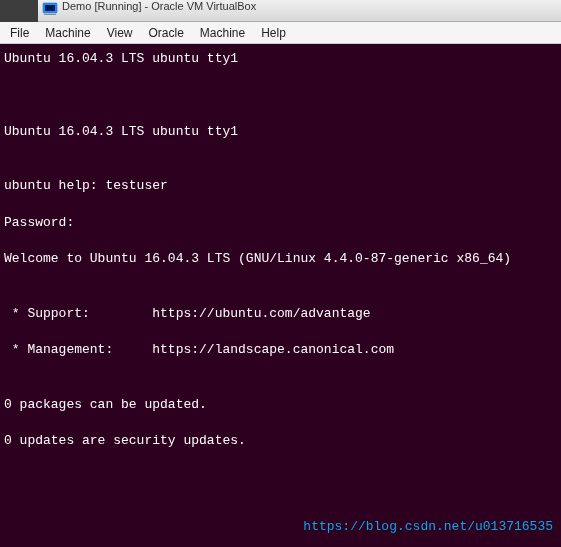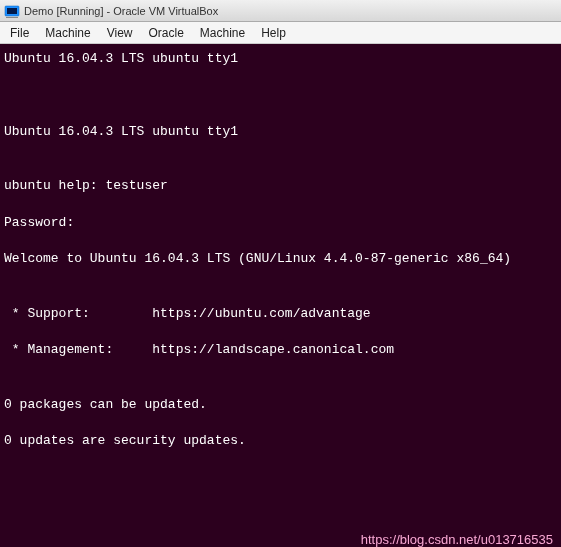--- a/index.html
+++ b/index.html
@@ -14,24 +14,24 @@
       background: #3c3c3c;
       font-family: 'Courier New', Courier, monospace;
       overflow: hidden;
     }
 
     
     .title-bar {
       height: 22px;
       background: linear-gradient(to bottom, #f0f0f0, #d8d8d8);
       display: flex;
-      align-items: center;
       padding: 0 4px;
       border-bottom: 1px solid #aaa;
       gap: 4px;
+      margin-left: 38px;
     }
 
     .title-bar-icon {
       width: 16px;
       height: 16px;
       flex-shrink: 0;
     }
 
     .title-bar-icon svg {
       width: 16px;
@@ -139,13 +139,13 @@
 <span class="terminal-line"></span>
 
 
 <span class="terminal-line"></span>
 
 
 <span class="terminal-line"></span>
 
 </div>
 
-<span class="watermark" style="position: absolute; bottom: 0; right: 8px; color: #f9a8d4; font-family: Liberation Sans, sans-serif; font-size: 13px;">https://blog.csdn.net/u013716535</span>
+<span class="watermark" style="position: absolute; bottom: 13px; right: 8px; color: #0ea5e9; font-family: Liberation Mono, monospace; font-size: 13px;">https://blog.csdn.net/u013716535</span>
 
 </body></html>

